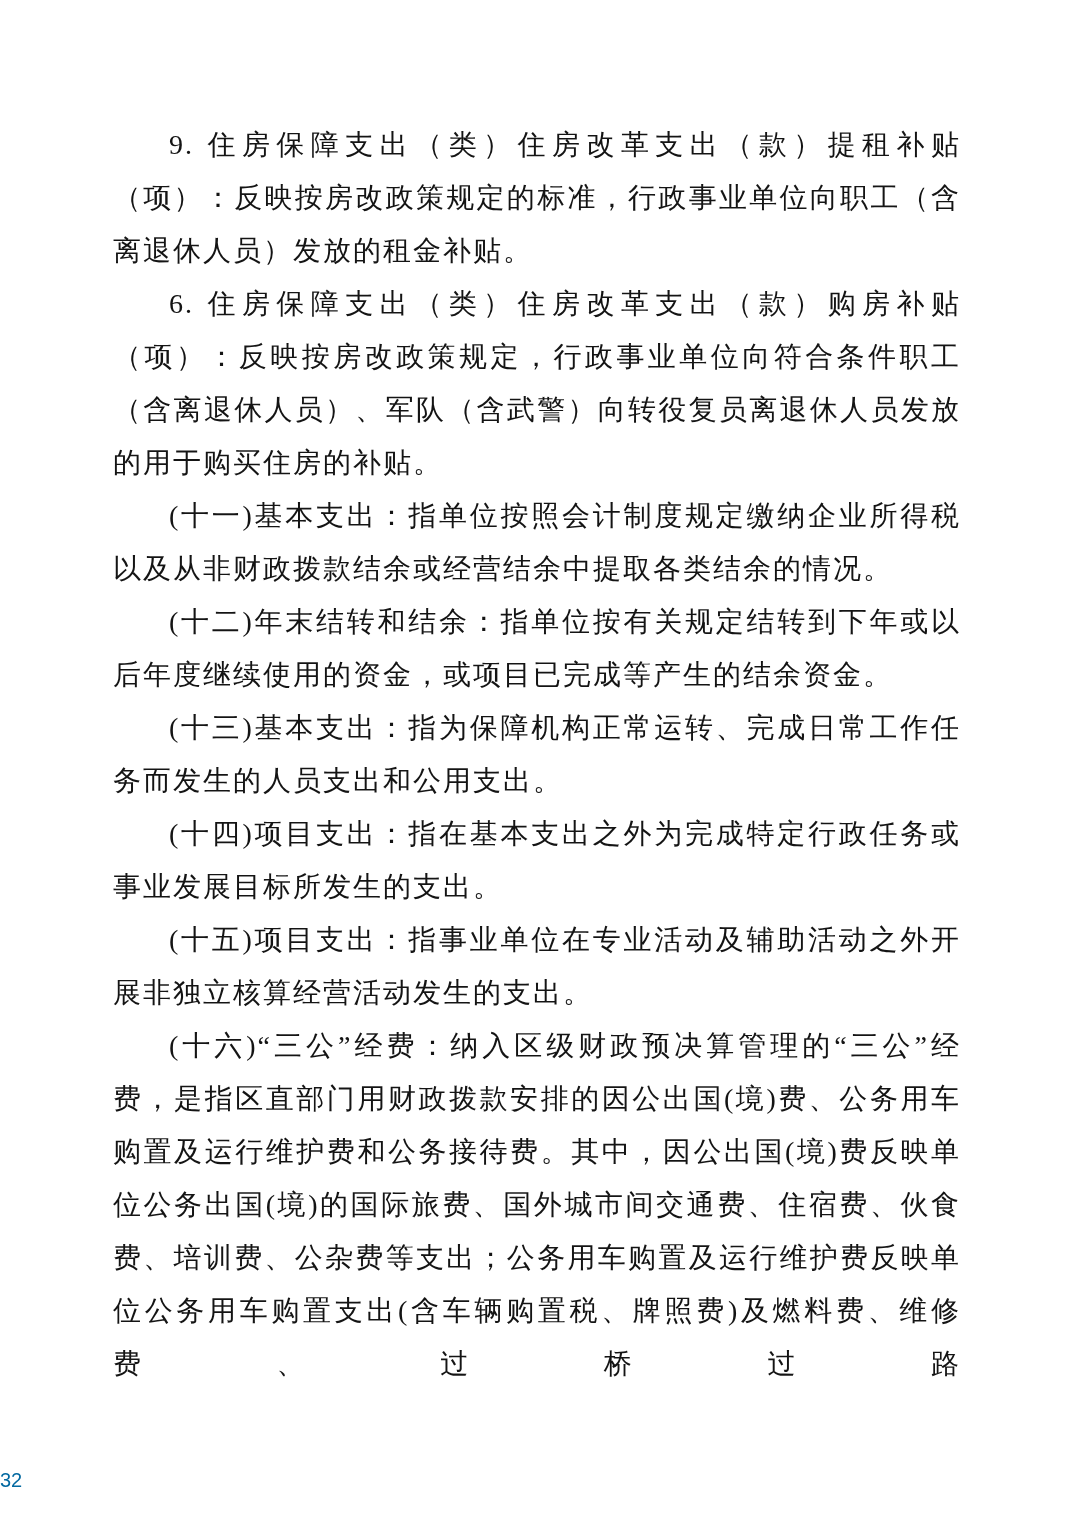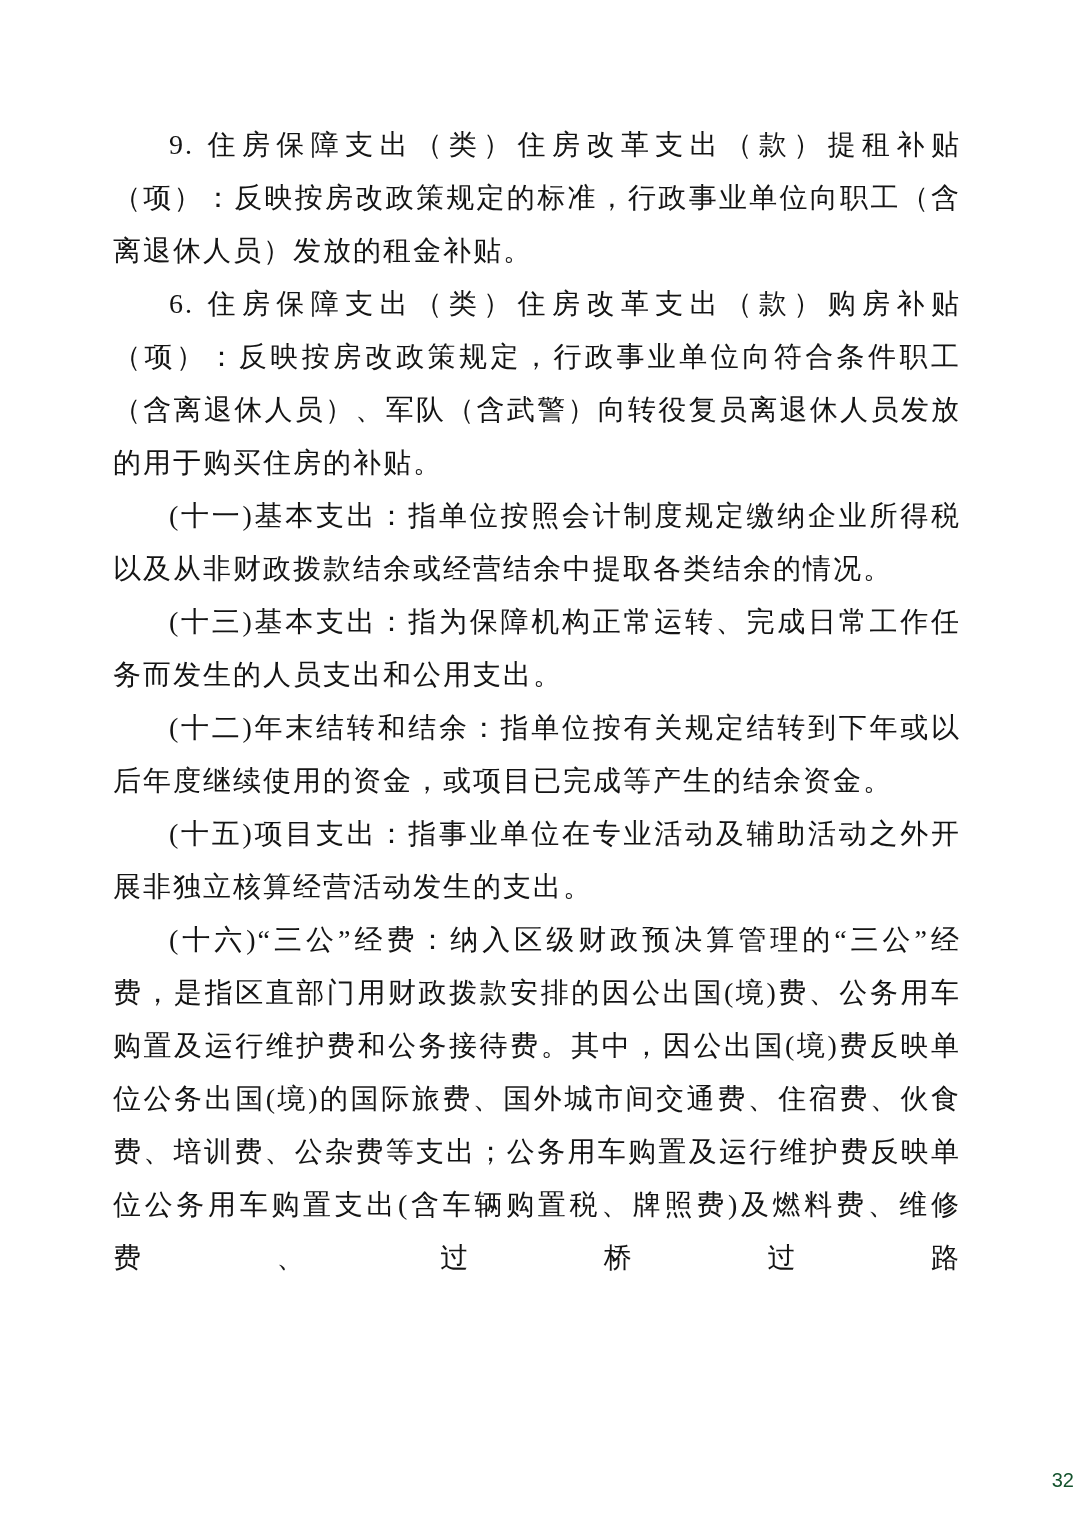--- a/index.html
+++ b/index.html
@@ -33,34 +33,35 @@
   }
   .content p.continues {
     
     text-align-last: justify;
   }
   .page-footer {
     position: absolute;
     left: 0;
     right: 0;
     bottom: 28px;
-    text-align: right;
+    text-align: left;
     font-family: "Liberation Sans", "DejaVu Sans", sans-serif;
     font-size: 20px;
-    color: #14532d;
+    color: #0369a1;
     letter-spacing: 0;
   }
 </style>
 </head>
 <body>
 
 <div class="page">
   <div class="content">
     <p>9. 住房保障支出（类）住房改革支出（款）提租补贴（项）：反映按房改政策规定的标准，行政事业单位向职工（含离退休人员）发放的租金补贴。</p>
     <p>6. 住房保障支出（类）住房改革支出（款）购房补贴（项）：反映按房改政策规定，行政事业单位向符合条件职工（含离退休人员）、军队（含武警）向转役复员离退休人员发放的用于购买住房的补贴。</p>
     <p>(十一)基本支出：指单位按照会计制度规定缴纳企业所得税以及从非财政拨款结余或经营结余中提取各类结余的情况。</p>
+    <p>(十二)年末结转和结余：指单位按有关规定结转到下年或以后年度继续使用的资金，或项目已完成等产生的结余资金。</p>
     <p>(十三)基本支出：指为保障机构正常运转、完成日常工作任务而发生的人员支出和公用支出。</p>
-    <p>(十二)年末结转和结余：指单位按有关规定结转到下年或以后年度继续使用的资金，或项目已完成等产生的结余资金。</p>
+    <p>(十四)项目支出：指在基本支出之外为完成特定行政任务或事业发展目标所发生的支出。</p>
     <p>(十五)项目支出：指事业单位在专业活动及辅助活动之外开展非独立核算经营活动发生的支出。</p>
     <p class="continues">(十六)“三公”经费：纳入区级财政预决算管理的“三公”经费，是指区直部门用财政拨款安排的因公出国(境)费、公务用车购置及运行维护费和公务接待费。其中，因公出国(境)费反映单位公务出国(境)的国际旅费、国外城市间交通费、住宿费、伙食费、培训费、公杂费等支出；公务用车购置及运行维护费反映单位公务用车购置支出(含车辆购置税、牌照费)及燃料费、维修费、过桥过路</p>
   </div>
   <div class="page-footer">32</div>
 </div>
 
 </body></html>

